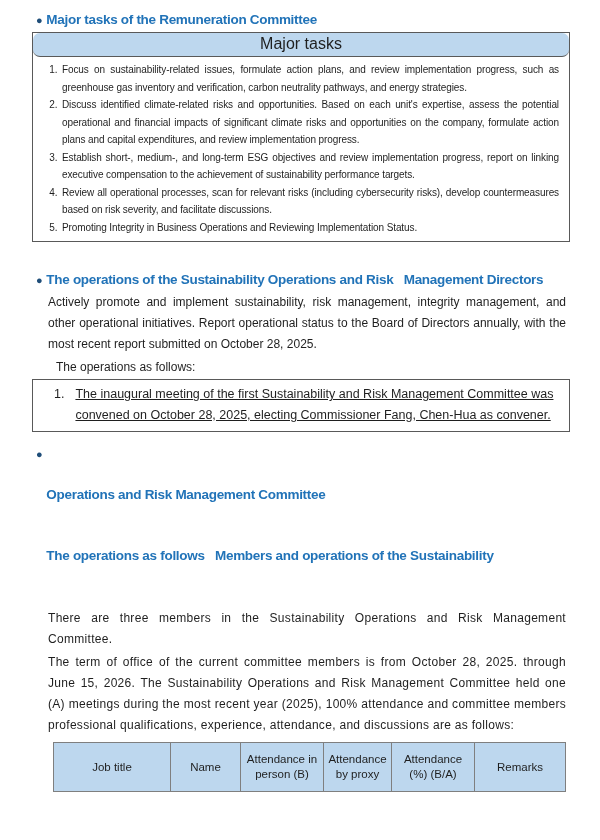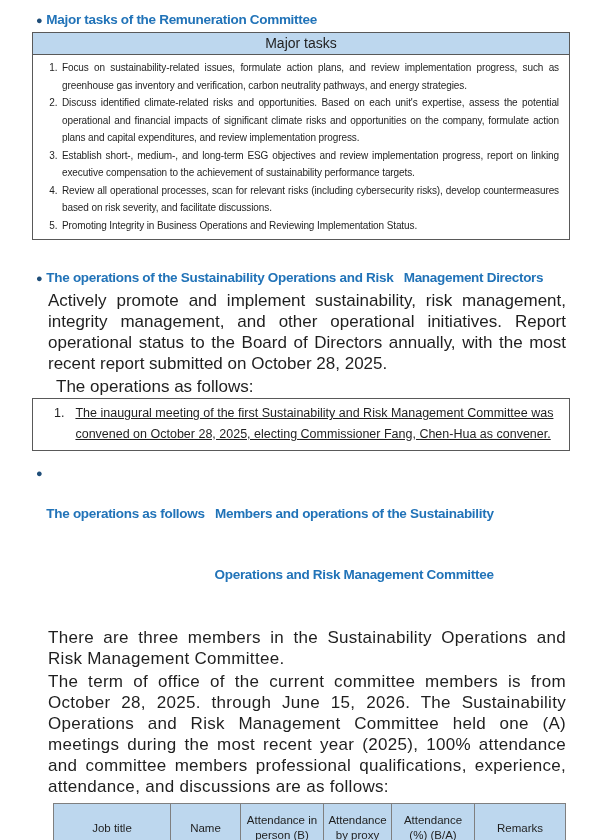--- a/index.html
+++ b/index.html
@@ -3,34 +3,34 @@
 <meta charset="utf-8">
 <style>
   html,body{margin:0;padding:0;background:#ffffff;}
   body{width:600px;height:840px;font-family:"Liberation Sans",sans-serif;color:#1f1f1f;}
   .page{position:relative;box-sizing:border-box;width:600px;height:840px;padding:10px 30px 0 32px;overflow:hidden;background:#fff;}
 
   
   .heading{display:flex;align-items:flex-start;color:#2173b8;font-weight:bold;
            font-size:13.5px;letter-spacing:-0.3px;line-height:20px;margin-left:4px;}
   .bullet{color:#1f4e79;font-size:11px;line-height:20px;margin-right:4px;flex:0 0 auto;}
-  .htext{white-space:pre;text-align:right;}
+  .htext{white-space:pre;}
   .h2{margin-top:28px;}
   .h3{margin-top:12px;}
   .h3 .htext div{white-space:pre;line-height:21px;}
 
   
   .mt-table{border:1px solid #595959;width:538px;box-sizing:border-box;margin-top:2px;background:#fff;}
   .mt-head{background:#bdd7ee;border-bottom:1px solid #595959;text-align:center;
-           font-size:14px;padding:2px 0 3px 0;color:#1f1f1f;}
+           font-size:16px;padding:2px 0 3px 0;color:#1f1f1f;border-radius:7px;}
   .mt-list{margin:4px 0 5px 0;padding:0 10px 0 27px;font-size:10px;line-height:17.5px;letter-spacing:-0.1px;}
   .mt-list li{text-align:justify;padding-left:2px;margin:0;}
 
   
-  .body{font-size:17px;line-height:21px;margin:2px 0 0 16px;width:518px;}
+  .body{font-size:12px;line-height:21px;margin:2px 0 0 16px;width:518px;}
   .justify{text-align:justify;}
   .follow{margin-left:24px;}
 
   
   .ops-box{border:1px solid #595959;width:538px;box-sizing:border-box;display:flex;
            font-size:12.5px;line-height:21px;padding:4px 10px 5px 21px;margin-top:1px;gap:11px;}
   .ops-text{flex:1;text-decoration:underline;}
 
   .ls{letter-spacing:0.3px;}
 
@@ -71,22 +71,22 @@
   <p class="body follow">The operations as follows:</p>
 
   <div class="ops-box">
     <span class="ops-num">1.</span>
     <span class="ops-text">The inaugural meeting of the first Sustainability and Risk Management Committee was convened on October 28, 2025, electing Commissioner Fang, Chen-Hua as convener.</span>
   </div>
 
   <div class="heading h3">
     <span class="bullet">●</span>
     <span class="htext">
+      <div>Operations and Risk Management Committee</div>
       <div>The operations as follows   Members and operations of the Sustainability</div>
-      <div>Operations and Risk Management Committee</div>
     </span>
   </div>
 
   <p class="body justify ls">There are three members in the Sustainability Operations and Risk Management Committee.</p>
   <p class="body justify ls">The term of office of the current committee members is from October 28, 2025. through June 15, 2026. The Sustainability Operations and Risk Management Committee held one (A) meetings during the most recent year (2025), 100% attendance and committee members professional qualifications, experience, attendance, and discussions are as follows:</p>
 
   <table class="att-table">
     <colgroup>
       <col style="width:117px">
         <col style="width:70px">

